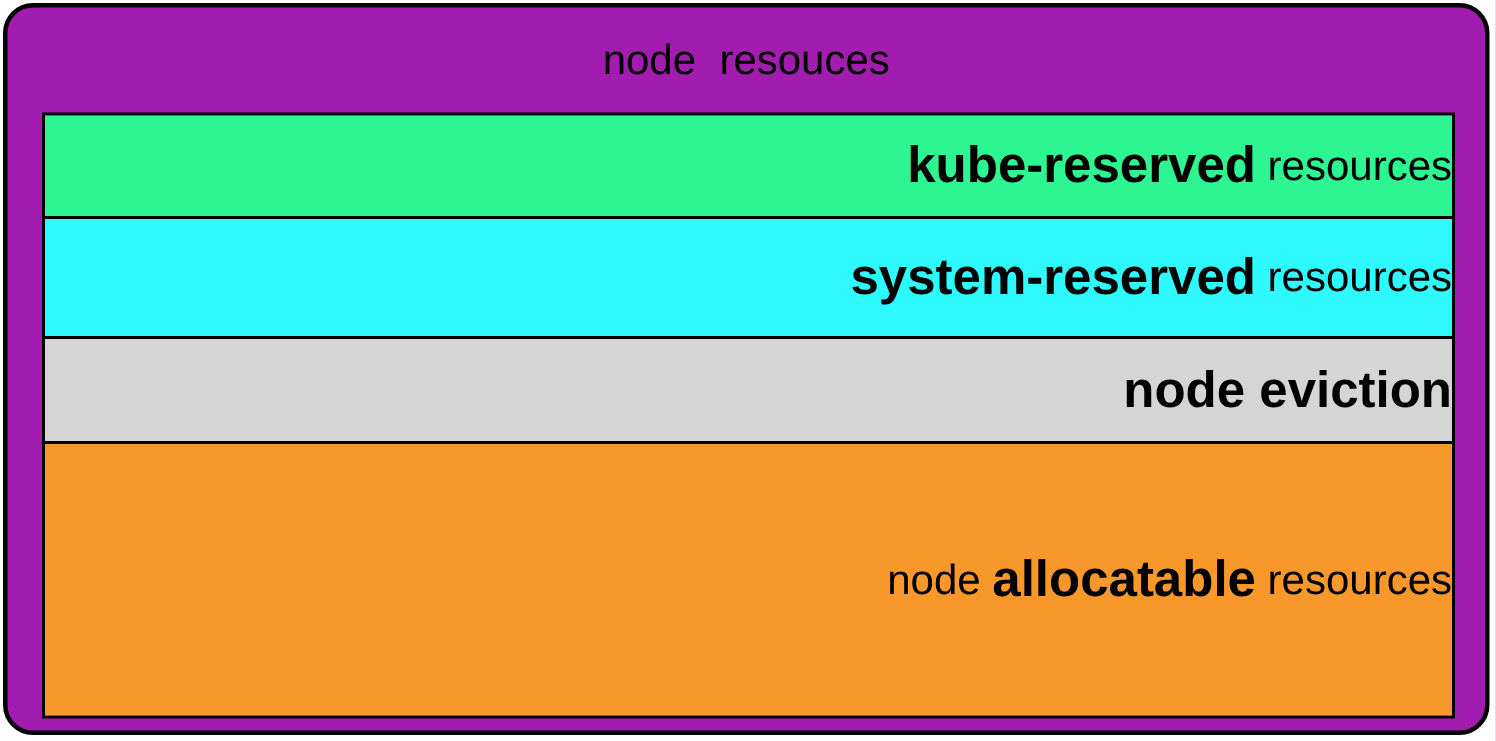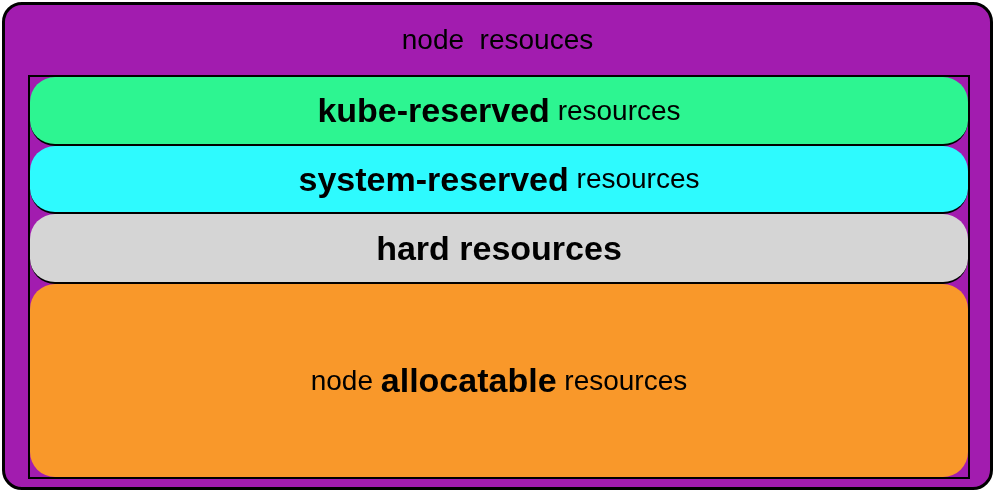--- a/index.html
+++ b/index.html
@@ -50,30 +50,29 @@
     height: 404px;
     box-sizing: border-box;
     border: 2px solid #000000;
     display: flex;
     flex-direction: column;
   }
   .row {
     box-sizing: border-box;
     display: flex;
     align-items: center;
-    justify-content: center;
+    justify-content: flex-end;
     font-size: 28px;
     white-space: pre;
-    border-radius: 25px;
   }
   .row-divided {
     border-bottom: 2px solid #000000;
   }
   .row-1 { height: 69px; }
-  .row-2 { height: 68px; }
+  .row-2 { height: 80px; }
   .row-3 { height: 70px; }
   .row-4 { flex: 1; }
 </style>
 </head>
 <body>
 
 <div class="canvas">
   <div class="outer" style="background-color: #a21caf;">
 
     <div class="title">
@@ -84,21 +83,21 @@
 
       <div class="row row-1 row-divided" style="background-color: rgb(45, 245, 145);">
         <span></span><span class="bold">kube-reserved</span><span> resources</span>
       </div>
 
       <div class="row row-2 row-divided" style="background-color: rgb(46, 250, 254);">
         <span></span><span class="bold">system-reserved</span><span> resources</span>
       </div>
 
       <div class="row row-3 row-divided" style="background-color: rgb(213, 213, 213);">
-        <span></span><span class="bold">hard resources</span>
+        <span></span><span class="bold">node eviction</span>
       </div>
 
       <div class="row row-4" style="background-color: rgb(249, 152, 42);">
         <span>node </span><span class="bold">allocatable</span><span> resources</span>
       </div>
 
     </div>
   </div>
 </div>
 

